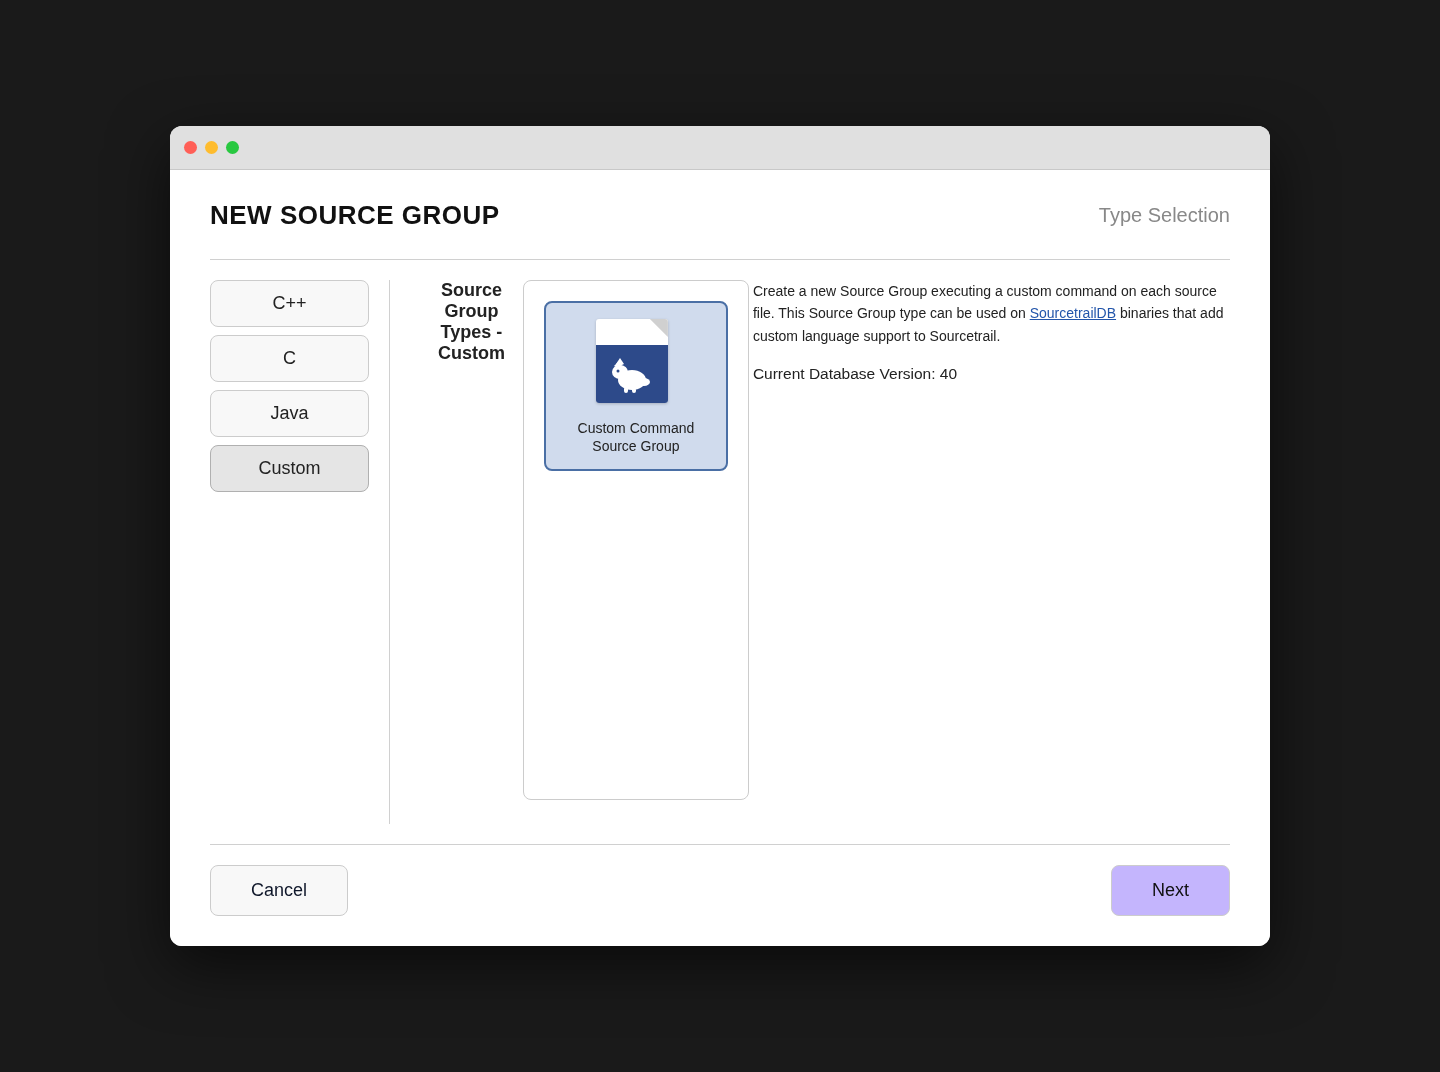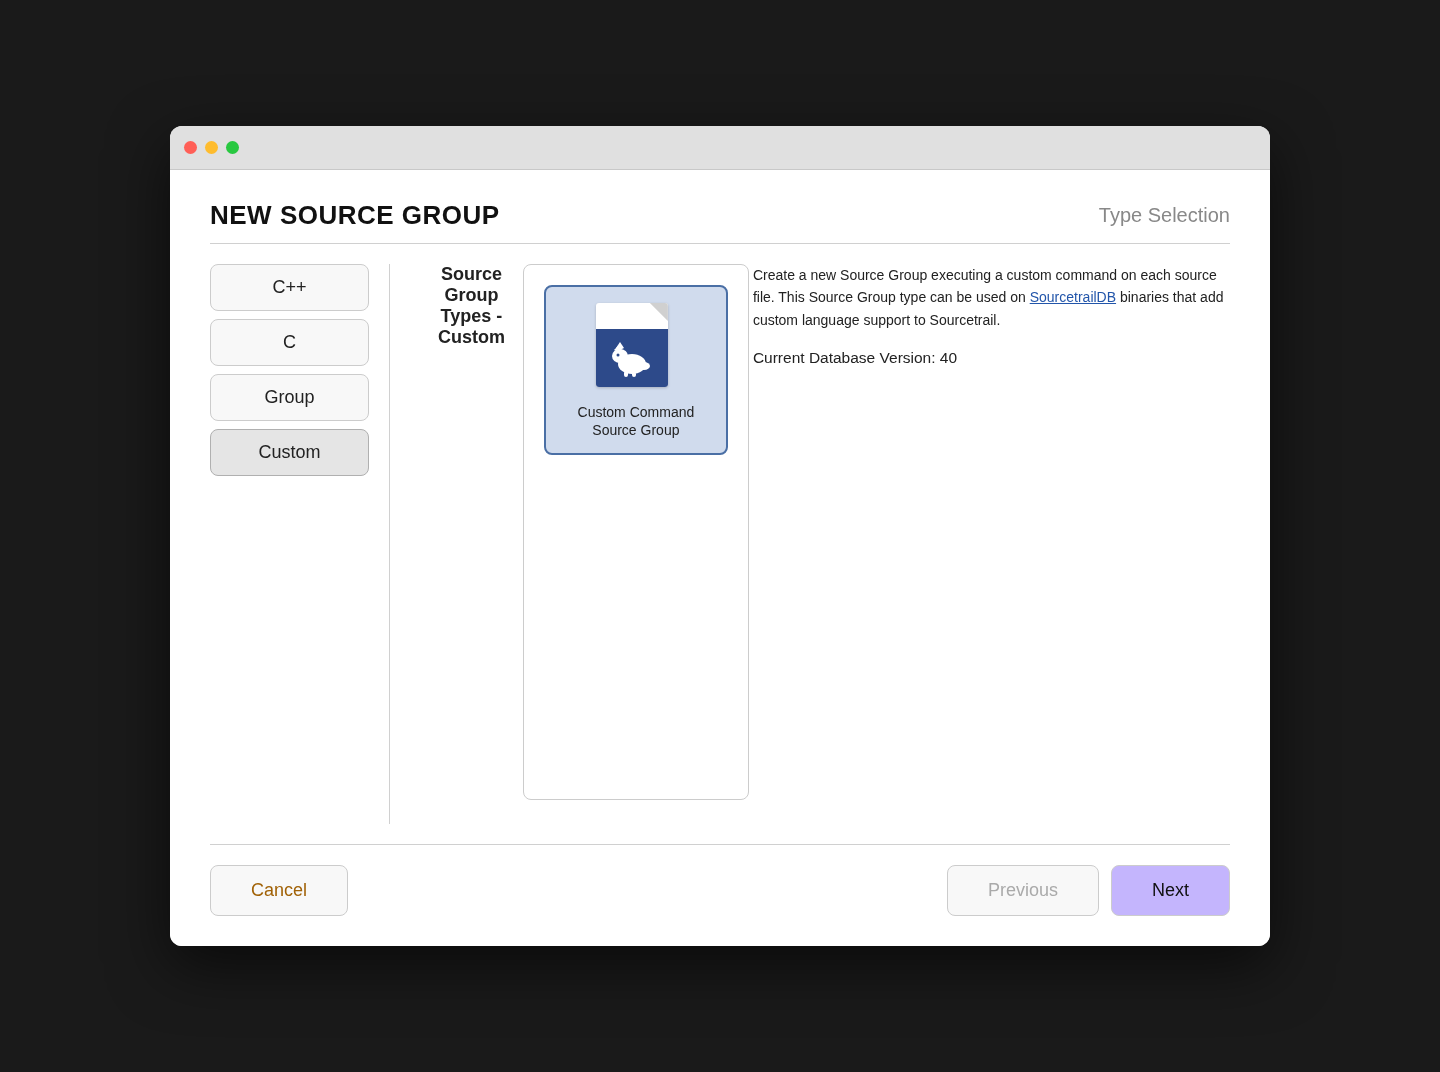--- a/index.html
+++ b/index.html
@@ -50,21 +50,21 @@
       flex: 1;
       display: flex;
       flex-direction: column;
       padding: 30px 40px 30px 40px;
     }
 
     .header {
       display: flex;
       justify-content: space-between;
       align-items: flex-start;
-      margin-bottom: 12px;
+      margin-bottom: 28px;
     }
 
     .window-title {
       font-size: 26px;
       font-weight: 800;
       color: #111111;
       letter-spacing: 0.5px;
     }
 
     .step-label {
@@ -251,21 +251,21 @@
     }
 
     .btn {
       border: 1.5px solid #cccccc;
       border-radius: 8px;
       padding: 14px 40px;
       font-size: 18px;
       font-weight: 400;
       background: #f8f8f8;
       cursor: pointer;
-      color: #a16207;
+      color: #0f172a;
     }
 
     .btn.disabled {
       color: #aaaaaa;
       cursor: default;
     }
 
     .btn.primary {
       background: #c4b5fd;
       color: #111111;
@@ -290,21 +290,21 @@
       <div class="step-label">Type Selection</div>
     </div>
 
     <hr class="divider">
 
     <div class="main-area">
 
       <div class="sidebar">
         <div class="sidebar-item">C++</div>
         <div class="sidebar-item">C</div>
-        <div class="sidebar-item">Group</div>
+        <div class="sidebar-item">Java</div>
         <div class="sidebar-item active">Custom</div>
       </div>
 
       <div class="content-area">
 
         <div class="section-title">Source Group Types - Custom</div>
 
         <div class="types-box">
           <div class="type-grid">
 
@@ -350,19 +350,18 @@
         </div>
 
       </div>
     </div>
 
     <hr class="footer-divider">
 
     <div class="footer">
       <button class="btn">Cancel</button>
       <div class="footer-right">
-        <button class="btn disabled">Previous</button>
         <button class="btn primary">Next</button>
       </div>
     </div>
 
   </div>
 </div>
 
 </body></html>

